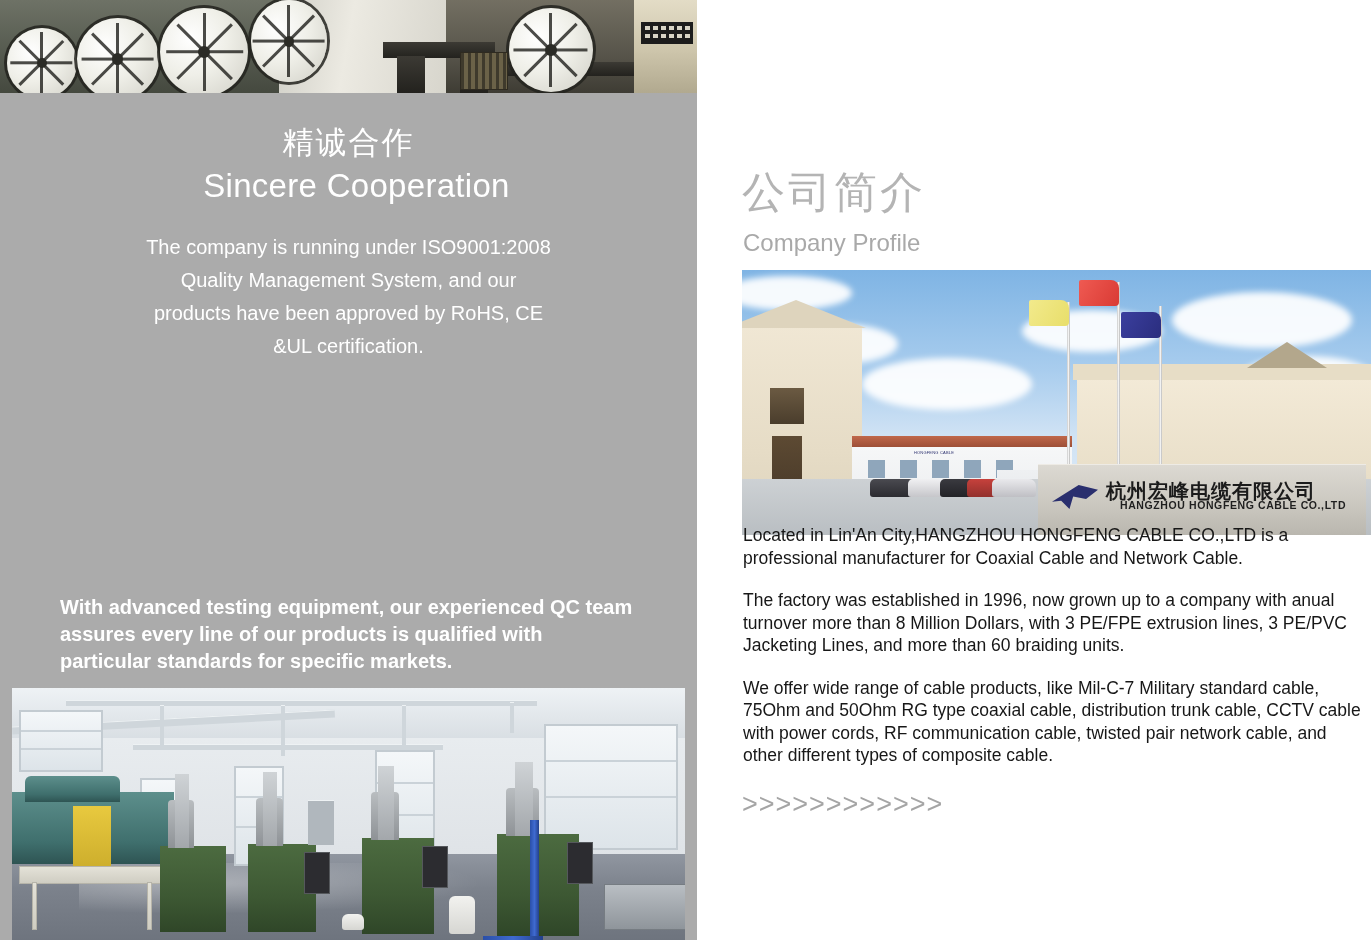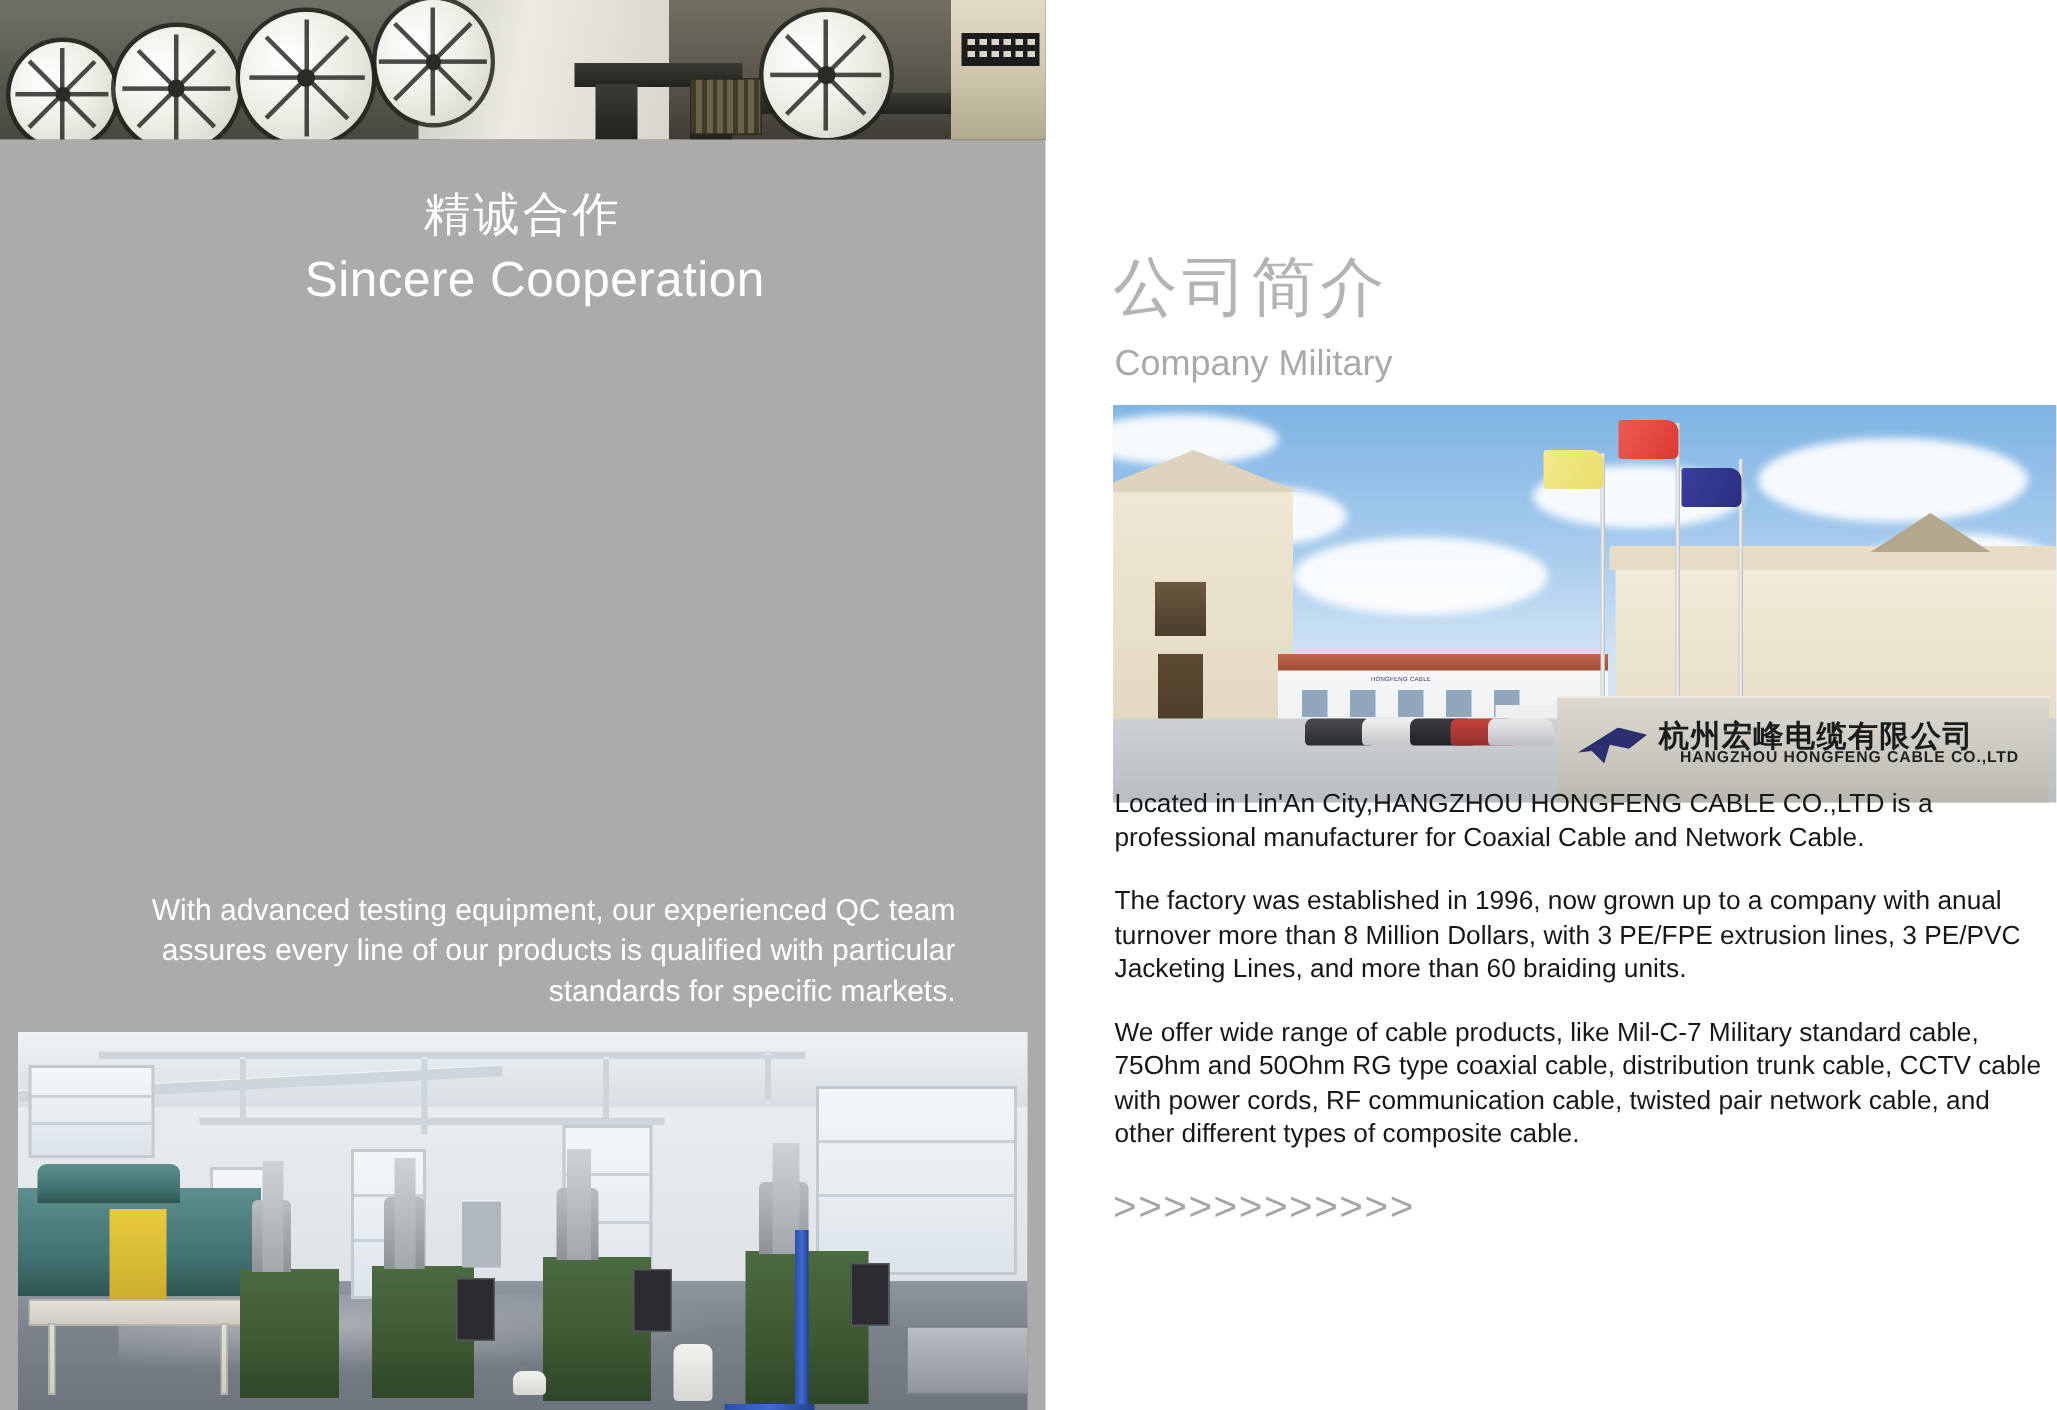--- a/index.html
+++ b/index.html
@@ -159,25 +159,25 @@
     color: #ffffff;
     font-size: 15px;
     line-height: 25px;
     font-weight: 700;
   }
   .qc-en {
     position: absolute;
     left: 60px;
     top: 594px;
     width: 577px;
-    text-align: right;
+    text-align: left;
     color: #ffffff;
     font-size: 20px;
     line-height: 27px;
-    font-weight: 400;
+    font-weight: 700;
   }
 
   
   .photo-workshop {
     position: absolute;
     left: 12px;
     top: 688px;
     width: 673px;
     height: 252px;
     overflow: hidden;
@@ -570,20 +570,24 @@
           <i style="left:36px;top:12px"></i>
           <i style="left:44px;top:12px"></i>
       </div>
     </div>
 
     <div class="lead-block">
       <div class="lead-cn">精诚合作</div>
       <div class="lead-en">Sincere Cooperation</div>
     </div>
 
+    <div class="lead-body" style="white-space:pre-line;">The company is running under ISO9001:2008
+Quality Management System, and our
+products have been approved by RoHS, CE
+&amp;UL certification.</div>
 
     <div class="qc-en">With advanced testing equipment, our experienced QC team assures every line of  our products is qualified with particular standards for specific markets.</div>
 
     <div class="photo-workshop">
       <div class="ws-ceiling"></div>
       <div class="ws-wall"></div>
       <div class="ws-floor"></div>
 
       <div class="ws-pipe" style="left:0;top:30px;width:48%;height:7px;transform:rotate(-3deg);"></div>
       <div class="ws-pipe" style="left:18%;top:56px;width:46%;height:5px;"></div>
@@ -646,21 +650,21 @@
       <div class="ws-blue-pole" style="left:70%;top:248px;width:60px;height:7px;"></div>
       <div class="ws-sack" style="left:65%;top:208px;width:26px;height:38px;"></div>
       <div class="ws-sack" style="left:49%;top:226px;width:22px;height:16px;"></div>
       <div class="ws-tray" style="left:88%;top:196px;width:90px;height:44px;"></div>
     </div>
   </div>
 
   <div class="right-col">
 
     <div class="rp-title-cn">公司简介</div>
-    <div class="rp-title-en">Company Military</div>
+    <div class="rp-title-en">Company Profile</div>
 
     <div class="photo-building">
       <div class="cloud" style="left:36px;top:54px;width:120px;height:40px;"></div>
       <div class="cloud" style="left:120px;top:88px;width:170px;height:52px;"></div>
       <div class="cloud" style="left:280px;top:40px;width:140px;height:42px;"></div>
       <div class="cloud" style="left:430px;top:22px;width:180px;height:56px;"></div>
       <div class="cloud" style="left:500px;top:86px;width:130px;height:40px;"></div>
       <div class="cloud" style="left:-20px;top:6px;width:130px;height:34px;"></div>
 
       <div class="bld-left">

